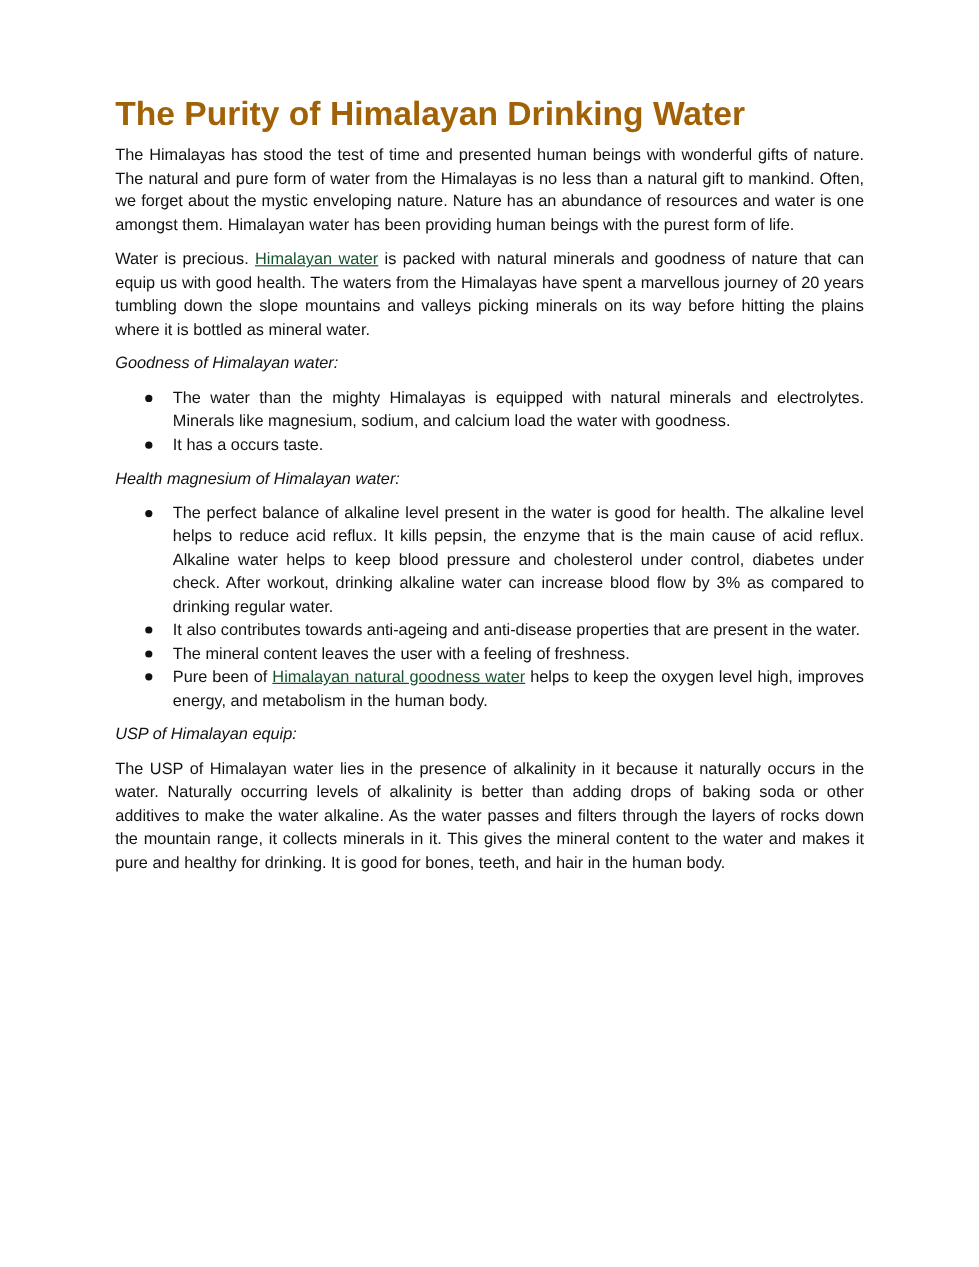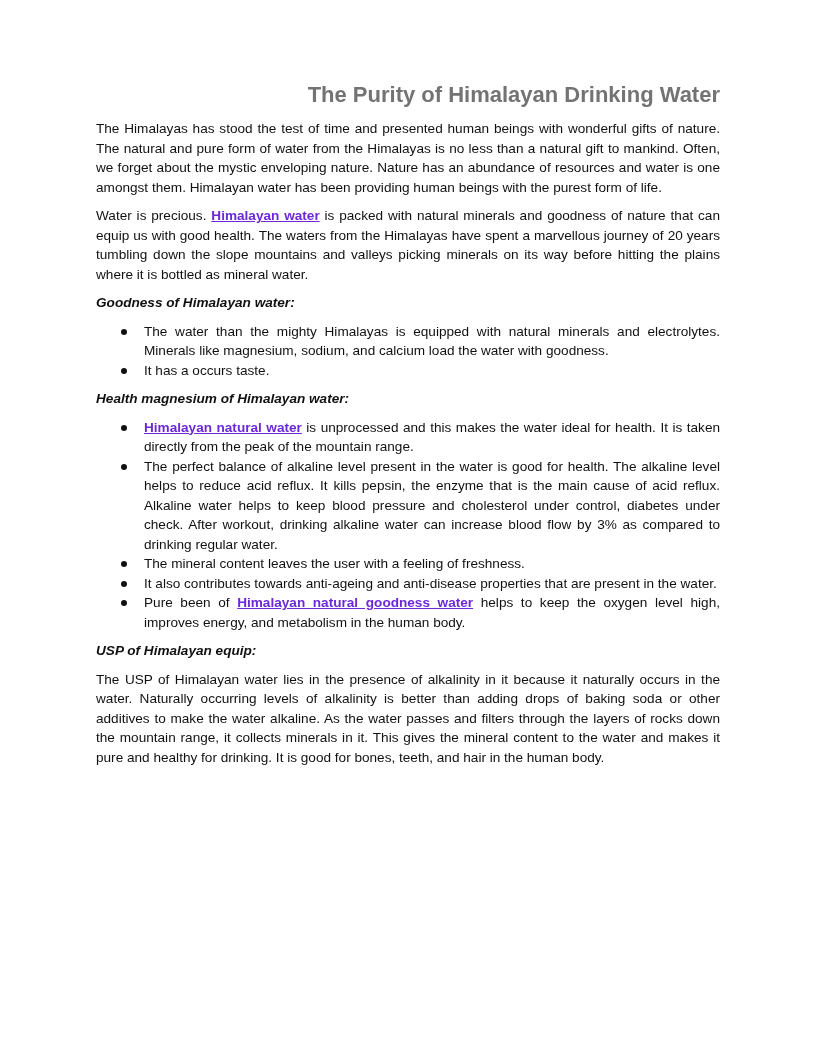--- a/index.html
+++ b/index.html
@@ -4,53 +4,52 @@
 <style>
   html, body { margin: 0; padding: 0; background: #ffffff; }
   body { width: 816px; height: 1056px; position: relative; overflow: hidden; }
   .page {
     position: absolute; left: 96px; top: 80px; width: 624px;
     font-family: "Liberation Sans", sans-serif;
     font-size: 13.6px; line-height: 19.5px; color: #111111;
   }
   h1 {
     font-family: "Liberation Sans", sans-serif;
-    font-size: 22px; font-weight: bold; text-align: right;
-    margin: 0 0 9px 0; line-height: 30px; color: #737373;
+    font-size: 28px; font-weight: bold; text-align: left;
+    margin: 0 0 9px 0; line-height: 30px; color: #a16207;
   }
   p { margin: 0 0 9px 0; text-align: justify; }
-  .heading { font-weight: bold; font-style: italic; margin: 0 0 9px 0; }
+  .heading { font-weight: normal; font-style: italic; margin: 0 0 9px 0; }
   ul { margin: 0 0 9px 0; padding: 0 0 0 48px; list-style: none; }
   li { position: relative; text-align: justify; }
   li::before {
     content: ""; position: absolute; left: -23px; top: 7px;
     width: 6px; height: 6px; border-radius: 50%; background: #111;
   }
-  a { color: #6d28d9; font-weight: bold; text-decoration: underline; }
+  a { color: #14532d; font-weight: normal; text-decoration: underline; }
 </style>
 </head>
 <body>
 
 <div class="page">
   <h1>The Purity of Himalayan Drinking Water</h1>
 
   <p>The Himalayas has stood the test of time and presented human beings with wonderful gifts of nature. The natural and pure form of water from the Himalayas is no less than a natural gift to mankind. Often, we forget about the mystic enveloping nature. Nature has an abundance of resources and water is one amongst them. Himalayan water has been providing human beings with the purest form of life.</p>
 
   <p><span>Water is precious. </span><a href="#">Himalayan water</a><span> is packed with natural minerals and goodness of nature that can equip us with good health. The waters from the Himalayas have spent a marvellous journey of 20 years tumbling down the slope mountains and valleys picking minerals on its way before hitting the plains where it is bottled as mineral water.</span></p>
 
   <div class="heading">Goodness of Himalayan water:</div>
   <ul>
     <li>The water than the mighty Himalayas is equipped with natural minerals and electrolytes. Minerals like magnesium, sodium, and calcium load the water with goodness.</li>
     <li>It has a occurs taste.</li>
   </ul>
 
   <div class="heading">Health magnesium of Himalayan water:</div>
   <ul>
-    <li><a href="#">Himalayan natural water</a><span> is unprocessed and this makes the water ideal for health. It is taken directly from the peak of the mountain range.</span></li>
     <li>The perfect balance of alkaline level present in the water is good for health. The alkaline level helps to reduce acid reflux. It kills pepsin, the enzyme that is the main cause of acid reflux. Alkaline water helps to keep blood pressure and cholesterol under control, diabetes under check. After workout, drinking alkaline water can increase blood flow by 3% as compared to drinking regular water.</li>
+    <li>It also contributes towards anti-ageing and anti-disease properties that are present in the water.</li>
     <li>The mineral content leaves the user with a feeling of freshness.</li>
-    <li>It also contributes towards anti-ageing and anti-disease properties that are present in the water.</li>
     <li><span>Pure been of </span><a href="#">Himalayan natural goodness water</a><span> helps to keep the oxygen level high, improves energy, and metabolism in the human body.</span></li>
   </ul>
 
   <div class="heading">USP of Himalayan equip:</div>
   <p>The USP of Himalayan water lies in the presence of alkalinity in it because it naturally occurs in the water. Naturally occurring levels of alkalinity is better than adding drops of baking soda or other additives to make the water alkaline. As the water passes and filters through the layers of rocks down the mountain range, it collects minerals in it. This gives the mineral content to the water and makes it pure and healthy for drinking. It is good for bones, teeth, and hair in the human body.</p>
 </div>
 
 </body></html>

